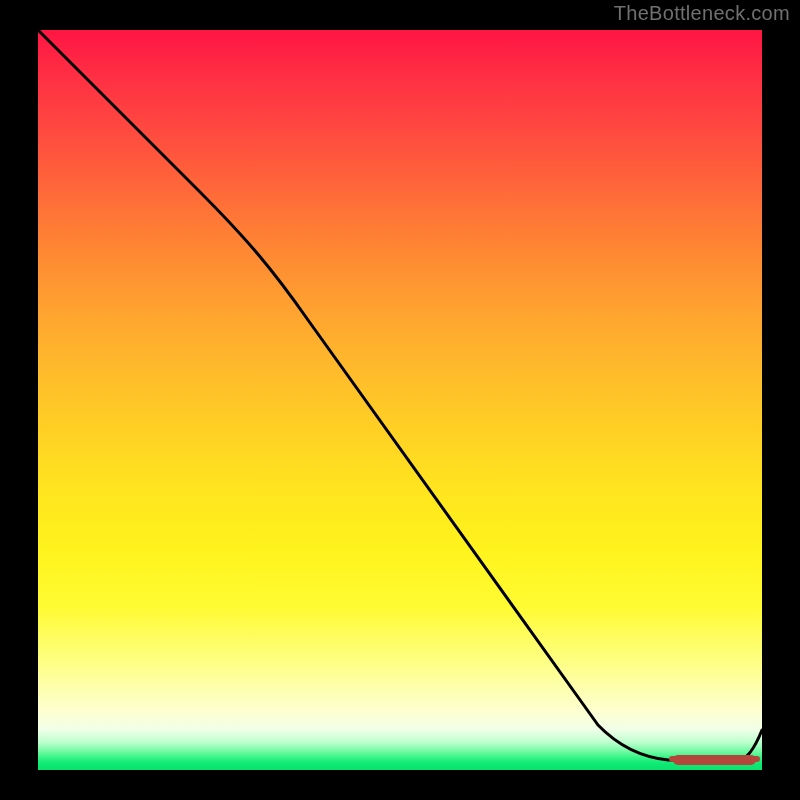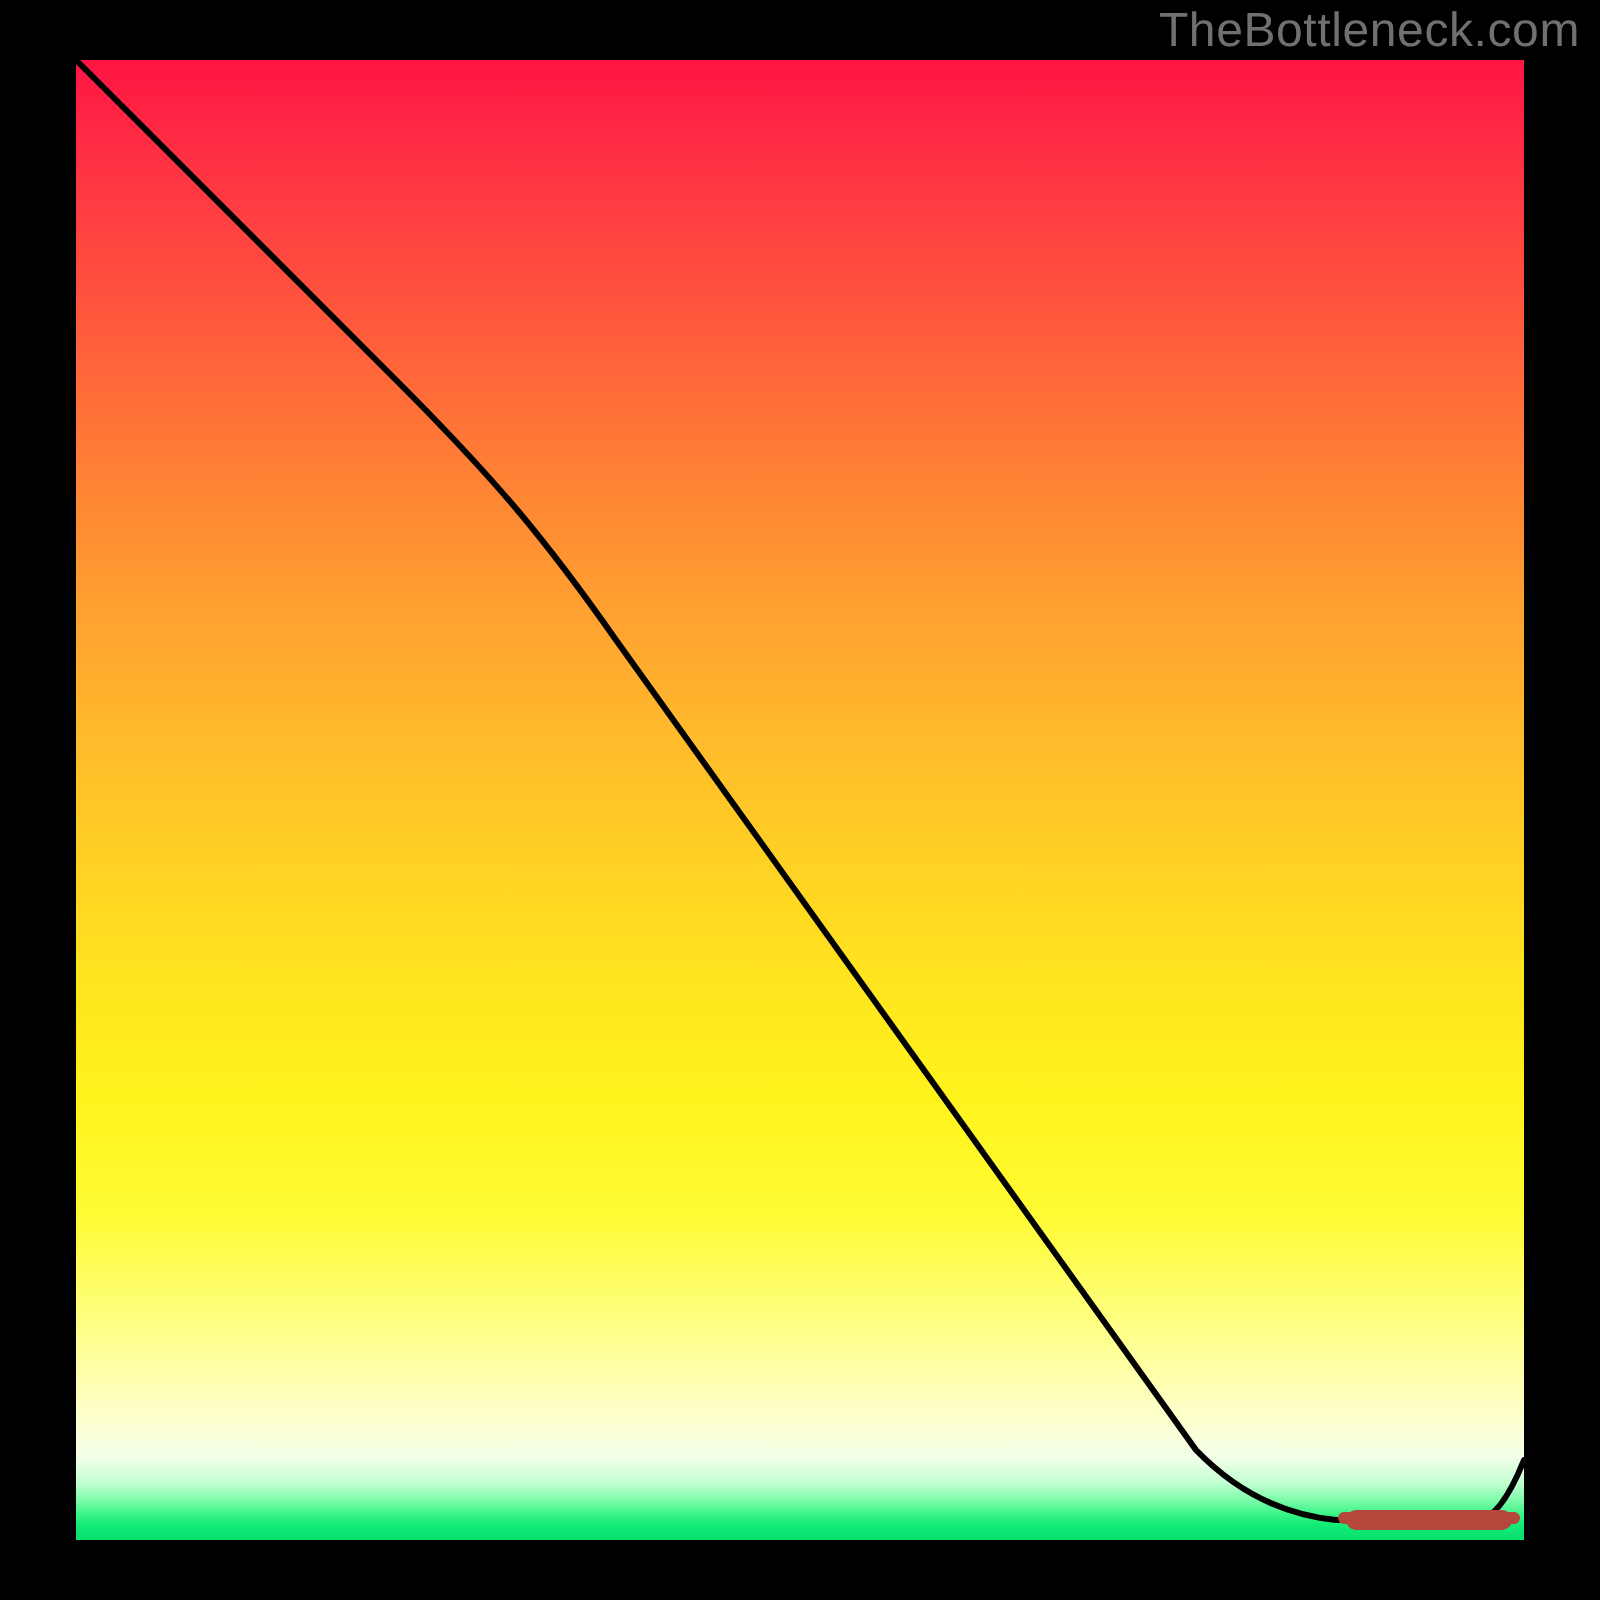--- a/index.html
+++ b/index.html
@@ -15,21 +15,21 @@
     position: relative;
     width: 800px;
     height: 800px;
     background: #000;
   }
   .watermark {
     position: absolute;
     top: 2px;
     right: 10px;
     color: #707070;
-    font-size: 24px;
+    font-size: 20px;
     font-weight: 500;
     letter-spacing: 0.3px;
     z-index: 5;
   }
   .plot-area {
     position: absolute;
     left: 38px;
     top: 30px;
     width: 724px;
     height: 740px;

